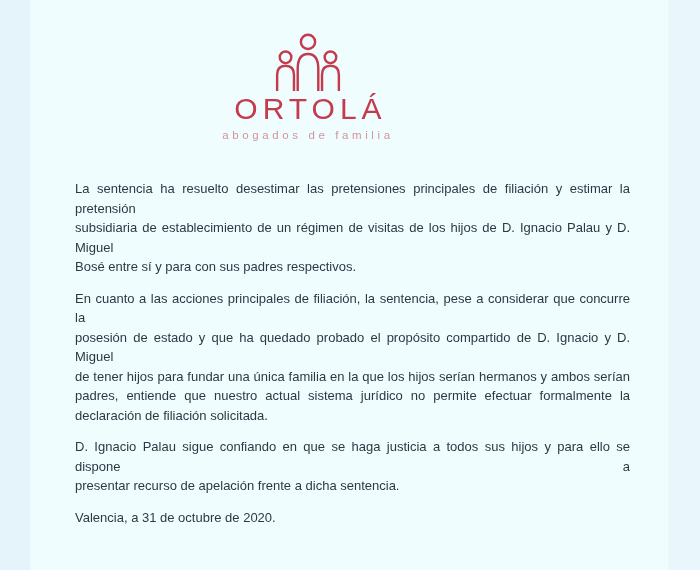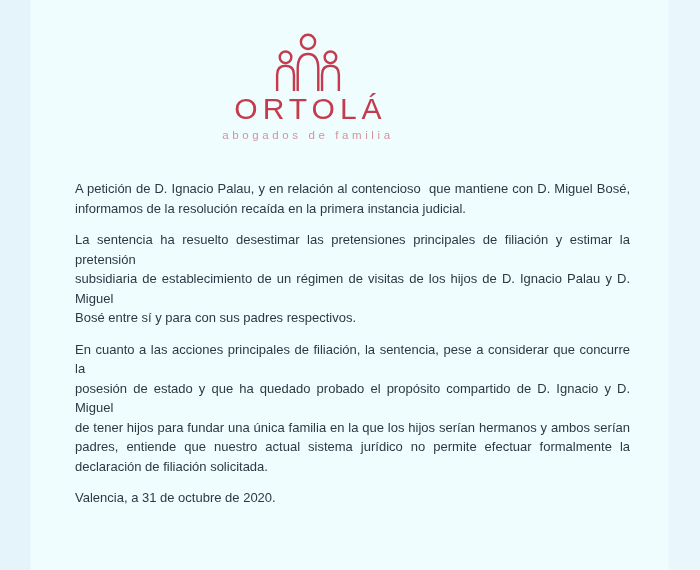--- a/index.html
+++ b/index.html
@@ -61,34 +61,34 @@
         <path d="M50 62 L50 44.5 Q50 35 59 35 Q68 35 68 44.5 L68 62"></path>
       </g>
     </svg>
     <div class="brand-primary">ORTOLÁ</div>
     <div class="brand-tagline">abogados de familia</div>
   </header>
 
   <main class="body-text">
     <div id="para-host">
         <div class="para">
-          <div class="line">A petición de D. Ignacio Palau, y en relación al contencioso&nbsp; que mantiene con D. Miguel Bosé,</div>
-          <div class="line last">informamos de la resolución recaída en la primera instancia judicial.</div>
-        </div>
-        <div class="para">
           <div class="line">La sentencia ha resuelto desestimar las pretensiones principales de filiación y estimar la pretensión</div>
           <div class="line">subsidiaria de establecimiento de un régimen de visitas de los hijos de D. Ignacio Palau y D. Miguel</div>
           <div class="line last">Bosé entre sí y para con sus padres respectivos.</div>
         </div>
         <div class="para">
           <div class="line">En cuanto a las acciones principales de filiación, la sentencia, pese a considerar que concurre la</div>
           <div class="line">posesión de estado y que ha quedado probado el propósito compartido de D. Ignacio y D. Miguel</div>
           <div class="line">de tener hijos para fundar una única familia en la que los hijos serían hermanos y ambos serían</div>
           <div class="line">padres, entiende que nuestro actual sistema jurídico no permite efectuar formalmente la</div>
           <div class="line last">declaración de filiación solicitada.</div>
         </div>
+        <div class="para">
+          <div class="line">D. Ignacio Palau sigue confiando en que se haga justicia a todos sus hijos y para ello se dispone a</div>
+          <div class="line last">presentar recurso de apelación frente a dicha sentencia.</div>
+        </div>
       </div>
     <div class="para">
       <div class="line last">Valencia, a 31 de octubre de 2020.</div>
     </div>
   </main>
 
 </div>
 
 </body></html>

